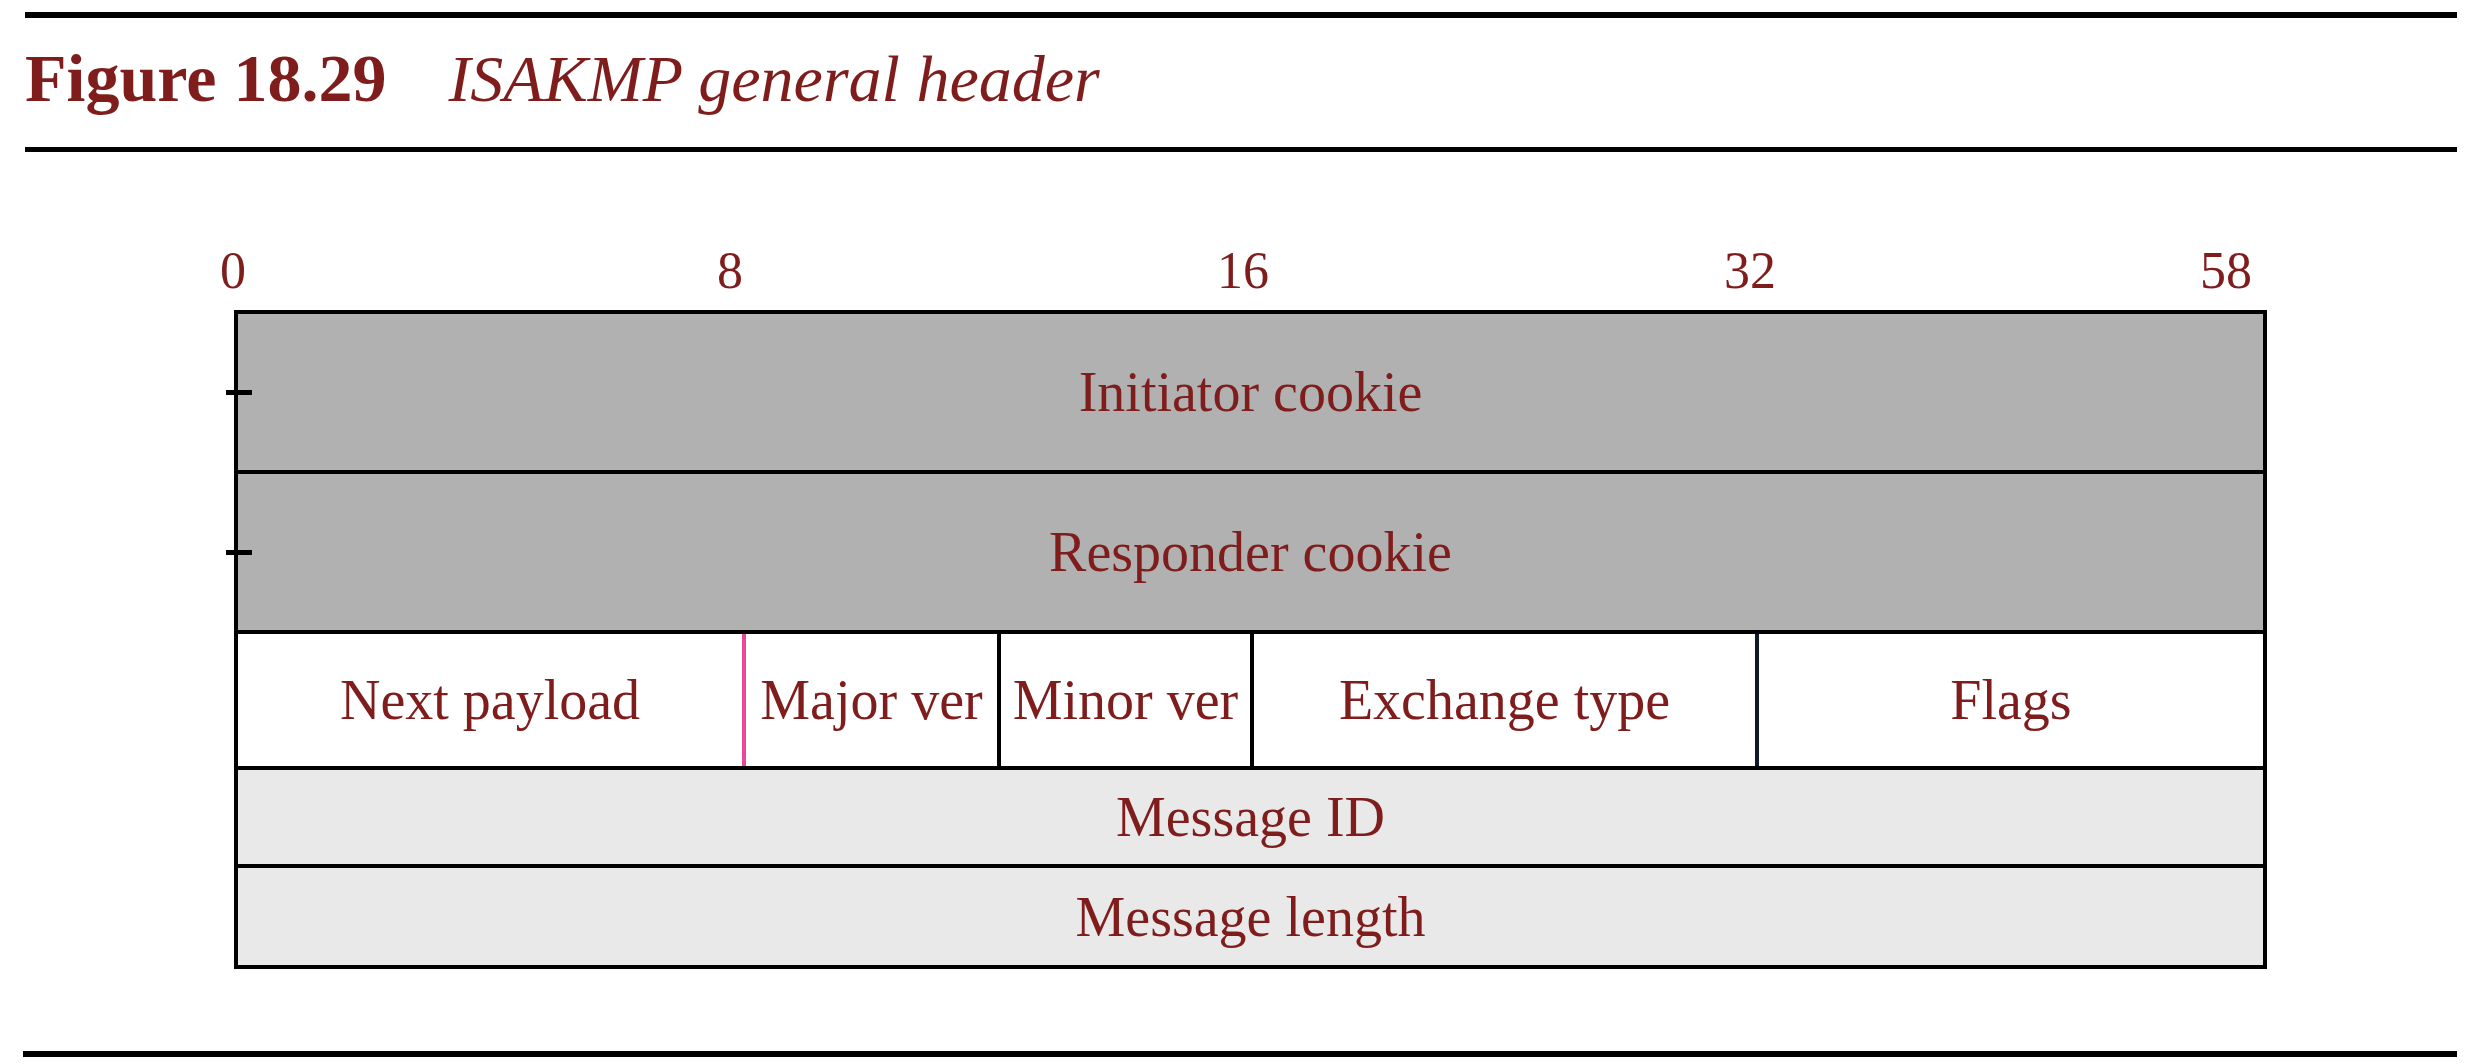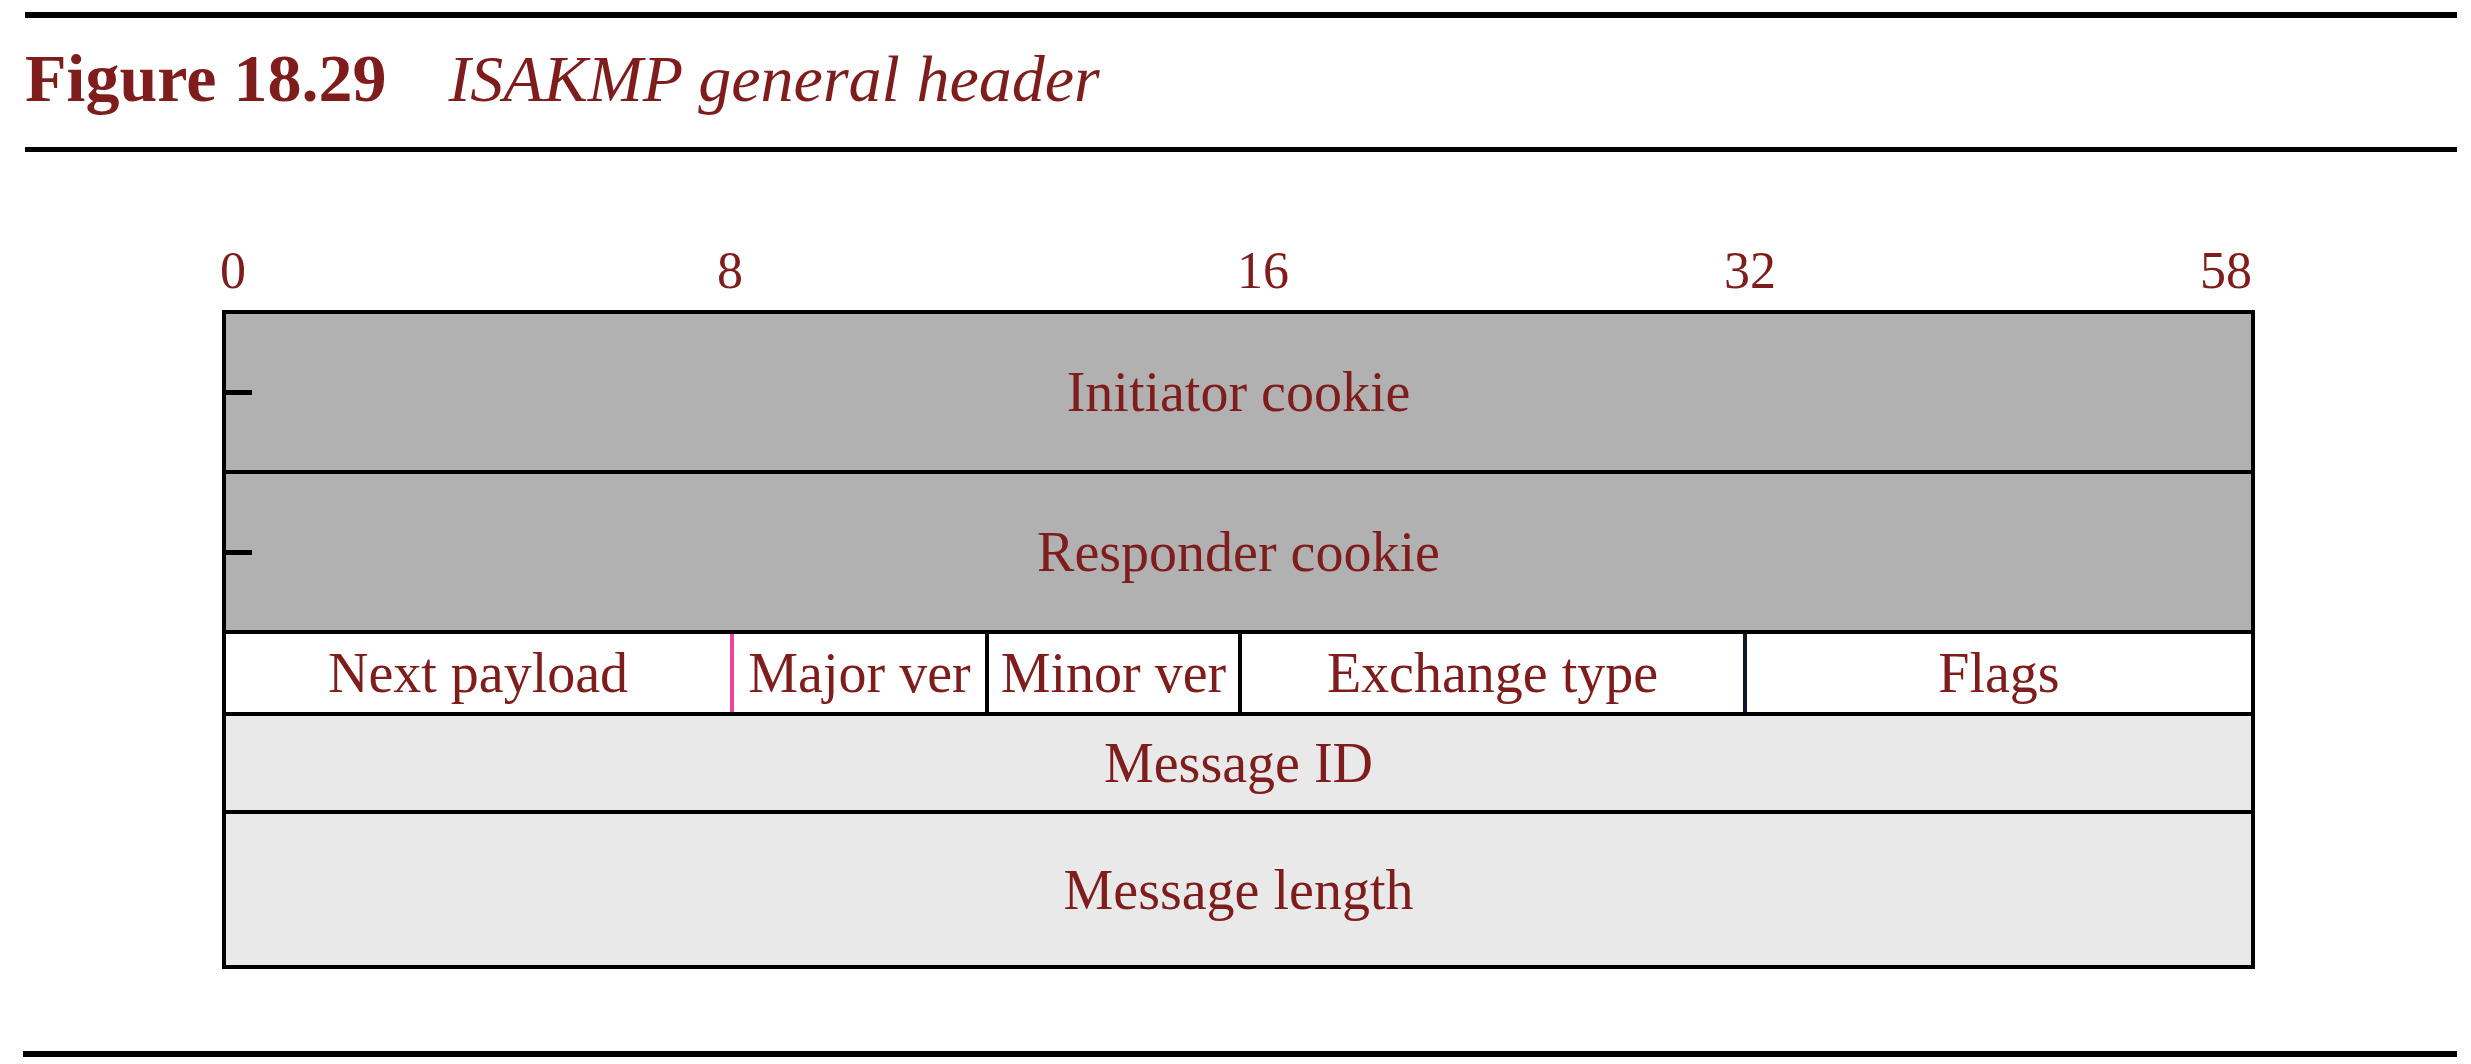--- a/index.html
+++ b/index.html
@@ -49,27 +49,27 @@
     height: 52px;
     font-size: 52px;
     line-height: 1;
   }
   .bit-ruler .bit-label {
     position: absolute;
     transform: translateX(-50%);
   }
   .bit-0  { left: 233px; }
   .bit-8  { left: 730px; }
-  .bit-16 { left: 1243px; margin-left: 20px; }
+  .bit-16 { left: 1243px; }
   .bit-24 { left: 1750px; }
   .bit-31 { left: 2226px; }
 
   .header-table {
     position: absolute;
-    left: 222px;
+    left: 234px;
     top: 310px;
     width: 2033px;
     height: 659px;
     border: 4px solid #000000;
     box-sizing: border-box;
     display: flex;
     flex-direction: column;
     background: #ffffff;
   }
   .hrow {
@@ -79,21 +79,21 @@
     align-items: center;
     justify-content: center;
     font-size: 56px;
     line-height: 1;
   }
   .row-dark  { background: #b1b1b1; }
   .row-light { background: #e9e9e9; }
   .row-white { background: #ffffff; }
   .row-initiator  { height: 160px; }
   .row-responder  { height: 160px; justify-content: center; }
-  .row-fields     { height: 82px; padding: 0; justify-content: flex-start; }
+  .row-fields     { height: 136px; padding: 0; justify-content: flex-start; }
   .row-messageid  { height: 98px; }
   .row-messagelen { flex: 1; border-bottom: none; }
 
   .field-cell {
     box-sizing: border-box;
     height: 100%;
     display: flex;
     align-items: center;
     justify-content: center;
     white-space: nowrap;

